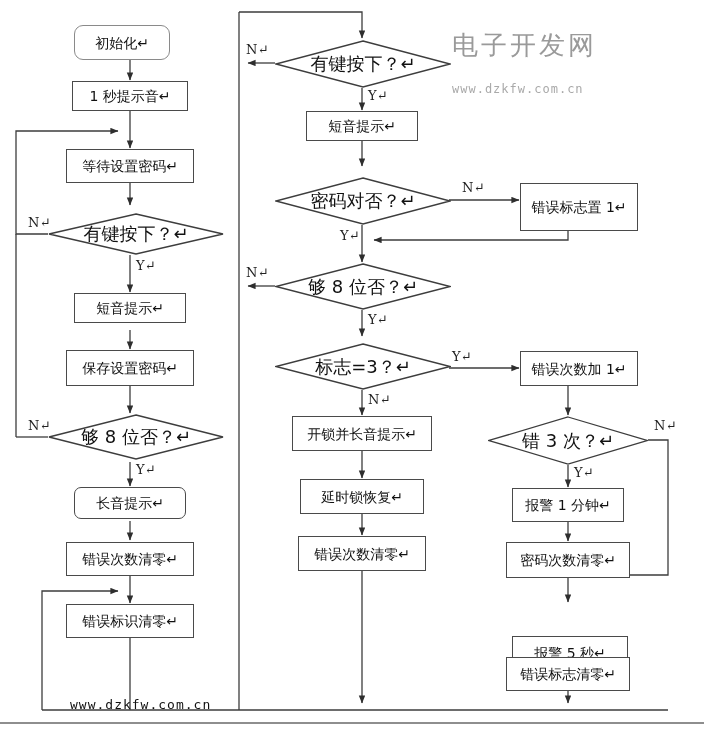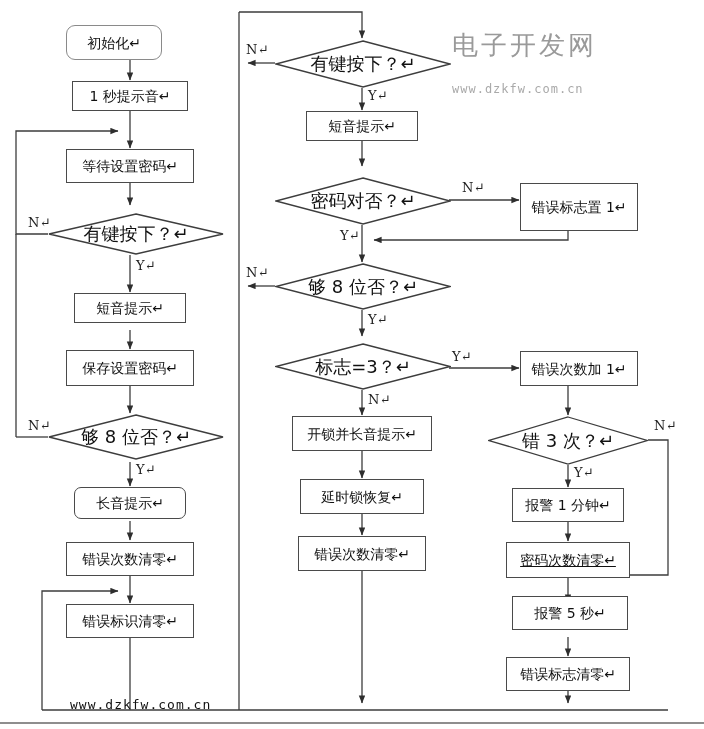--- a/index.html
+++ b/index.html
@@ -87,21 +87,21 @@
       <path d="M568,522 L568,541" marker-end="url(#ah)"></path>
       <path d="M568,578 L568,602" marker-end="url(#ah)"></path>
       <path d="M568,637 L568,656" marker-end="url(#ah)"></path>
 
       <path d="M648,440 L668,440 L668,575 L580,575" marker-end="url(#ah)"></path>
 
       <path d="M568,691 L568,703" marker-end="url(#ah)"></path>
     </g>
   </svg>
 
-  <div class="node term" style="left:66px;top:25px;width:96px;height:35px;">
+  <div class="node term" style="left:74px;top:25px;width:96px;height:35px;">
     <span class="nodetext">初始化↵</span>
   </div>
 
   <div class="node proc" style="left:72px;top:81px;width:116px;height:30px;">
     <span class="nodetext">1 秒提示音↵</span>
   </div>
 
   <div class="node proc" style="left:66px;top:149px;width:128px;height:34px;">
     <span class="nodetext">等待设置密码↵</span>
   </div>
@@ -196,25 +196,25 @@
     <svg width="160" height="49" viewBox="0 0 160 49">
       <polygon points="80,1 159,24.5 80,48 1,24.5" fill="#ffffff" stroke="#3d3d3d" stroke-width="1.3"></polygon>
     </svg>
     <span class="lbl">错 3 次？↵</span>
   </div>
 
   <div class="node proc" style="left:512px;top:488px;width:112px;height:34px;">
     <span class="nodetext">报警 1 分钟↵</span>
   </div>
 
-  <div class="node proc" style="left:506px;top:542px;width:124px;height:36px;text-decoration:underline;">
+  <div class="node proc" style="left:506px;top:542px;width:124px;height:36px;">
     <span class="nodetext">密码次数清零↵</span>
   </div>
 
-  <div class="node proc" style="left:512px;top:596px;width:116px;height:34px;text-align:right;">
+  <div class="node proc" style="left:512px;top:636px;width:116px;height:34px;text-align:right;">
     <span class="nodetext">报警 5 秒↵</span>
   </div>
 
   <div class="node proc" style="left:506px;top:657px;width:124px;height:34px;">
     <span class="nodetext">错误标志清零↵</span>
   </div>
 
   <div class="edgelabel" style="left:28px;top:215px;">N↵</div>
   <div class="edgelabel" style="left:136px;top:258px;">Y↵</div>
   <div class="edgelabel" style="left:28px;top:418px;">N↵</div>

